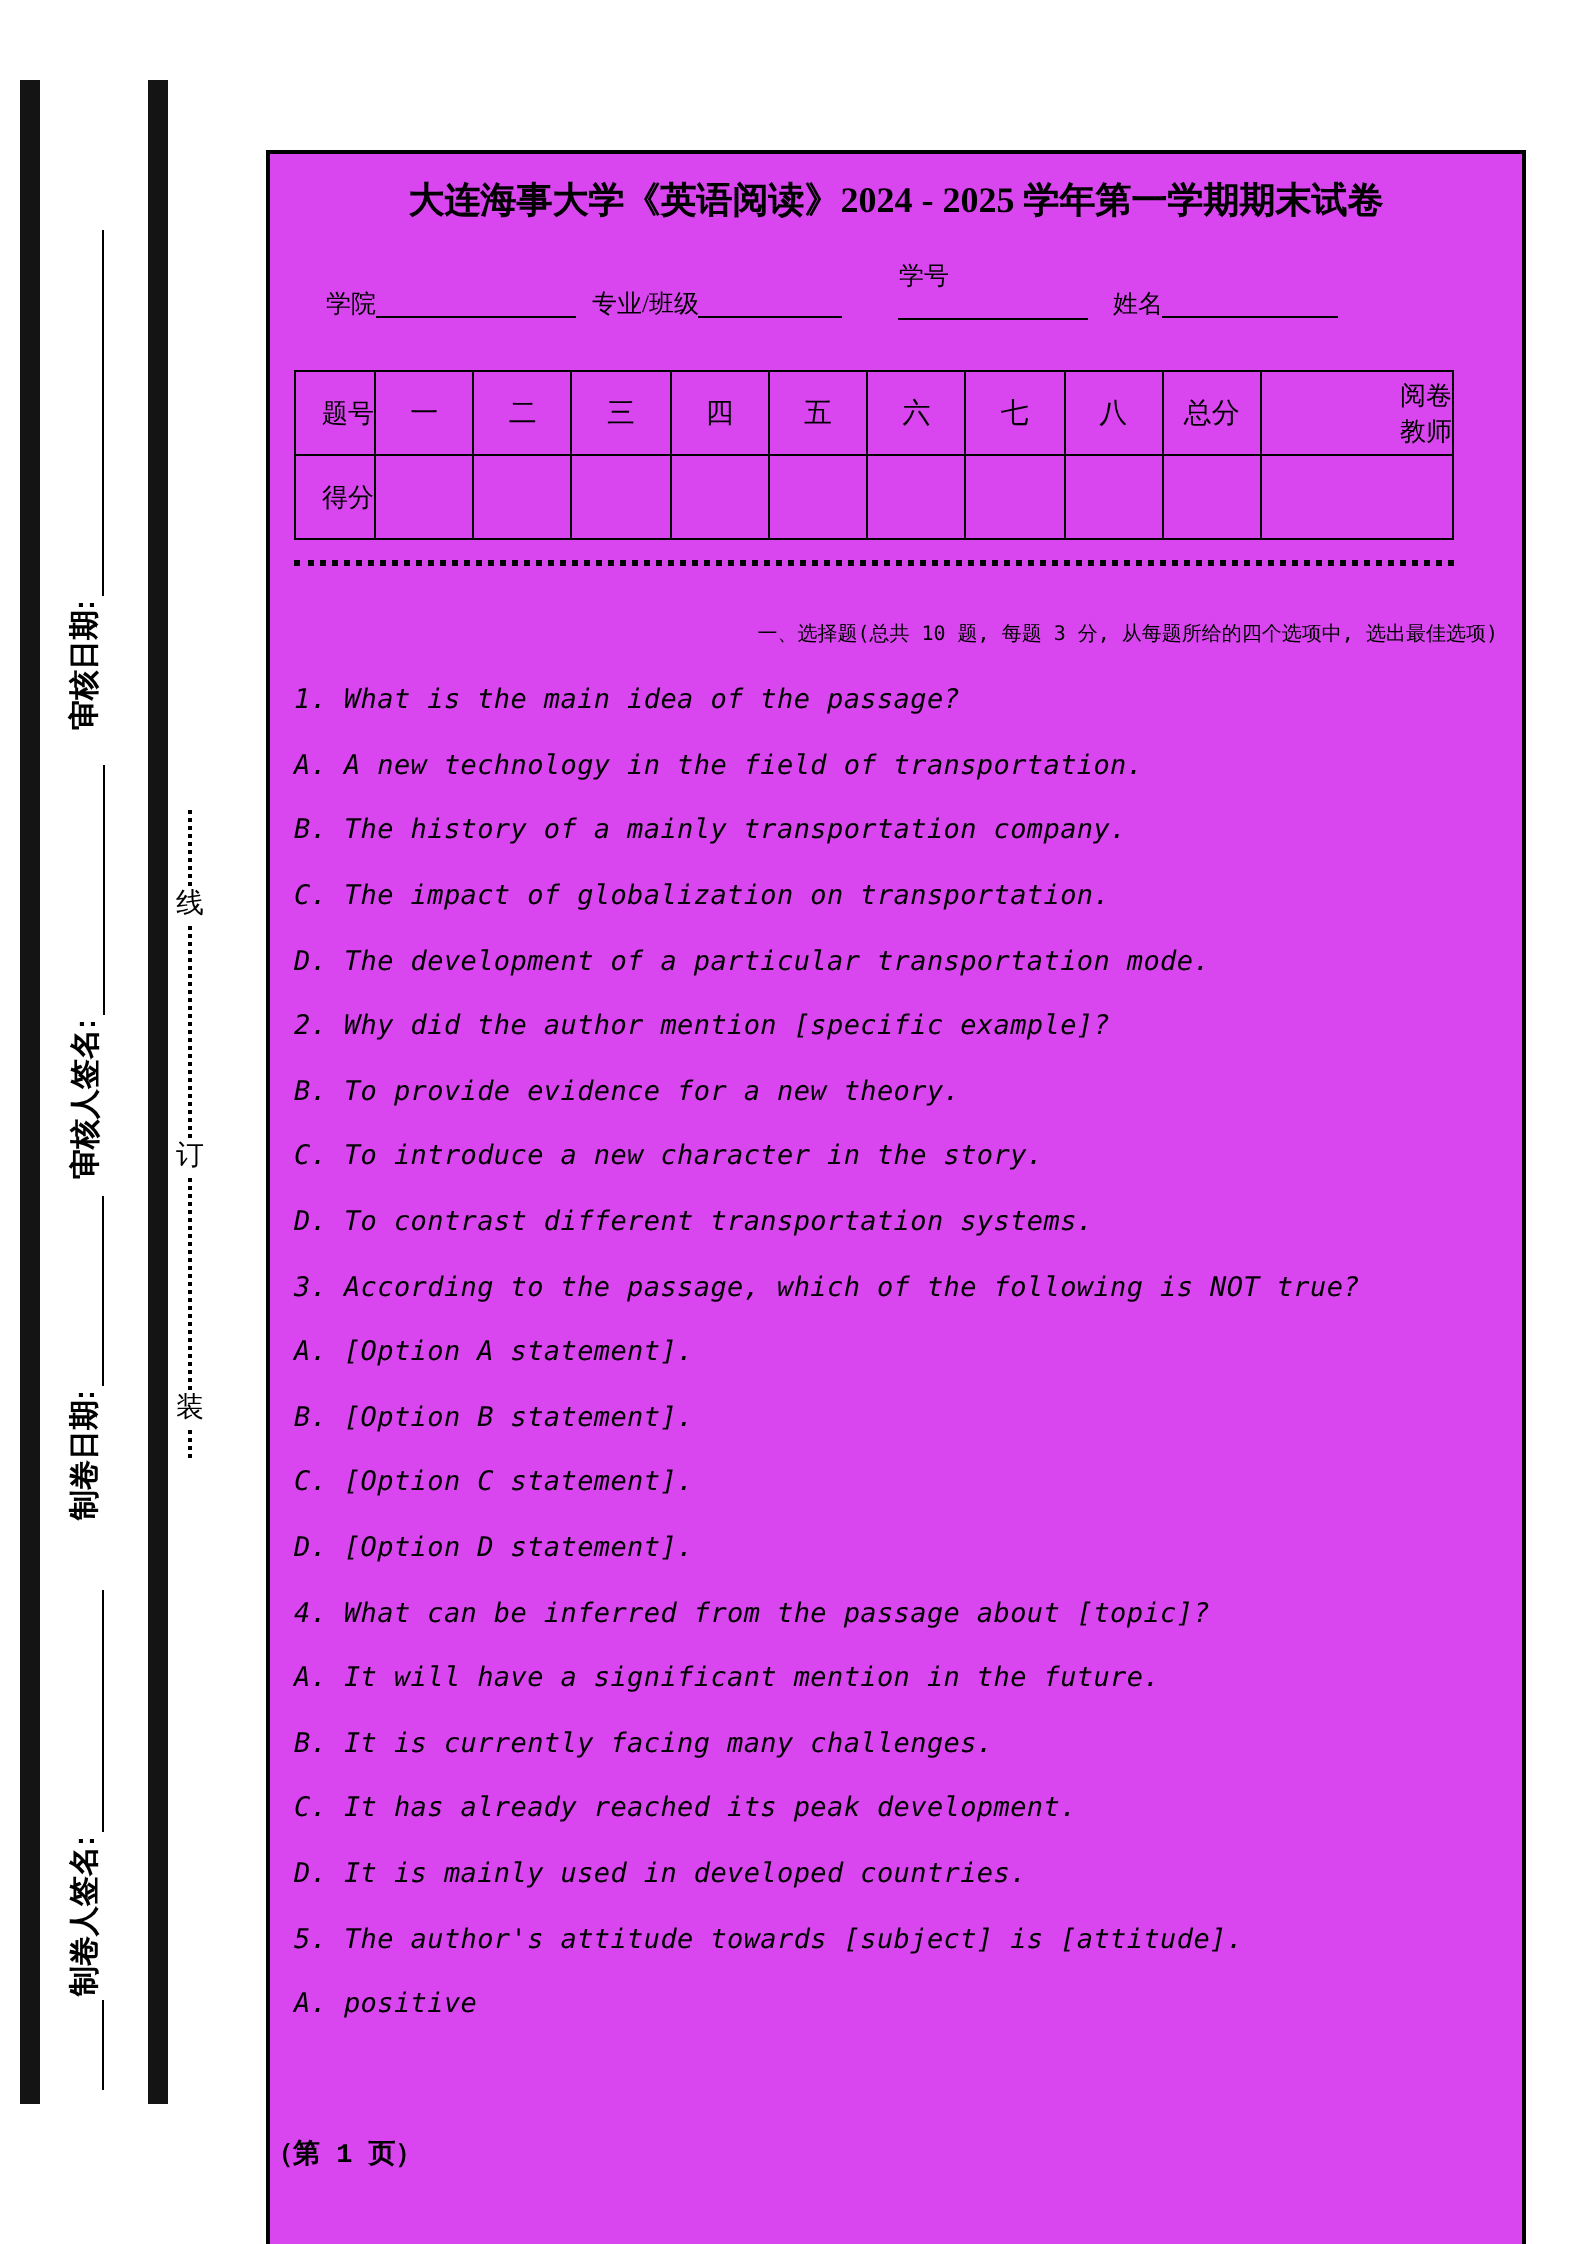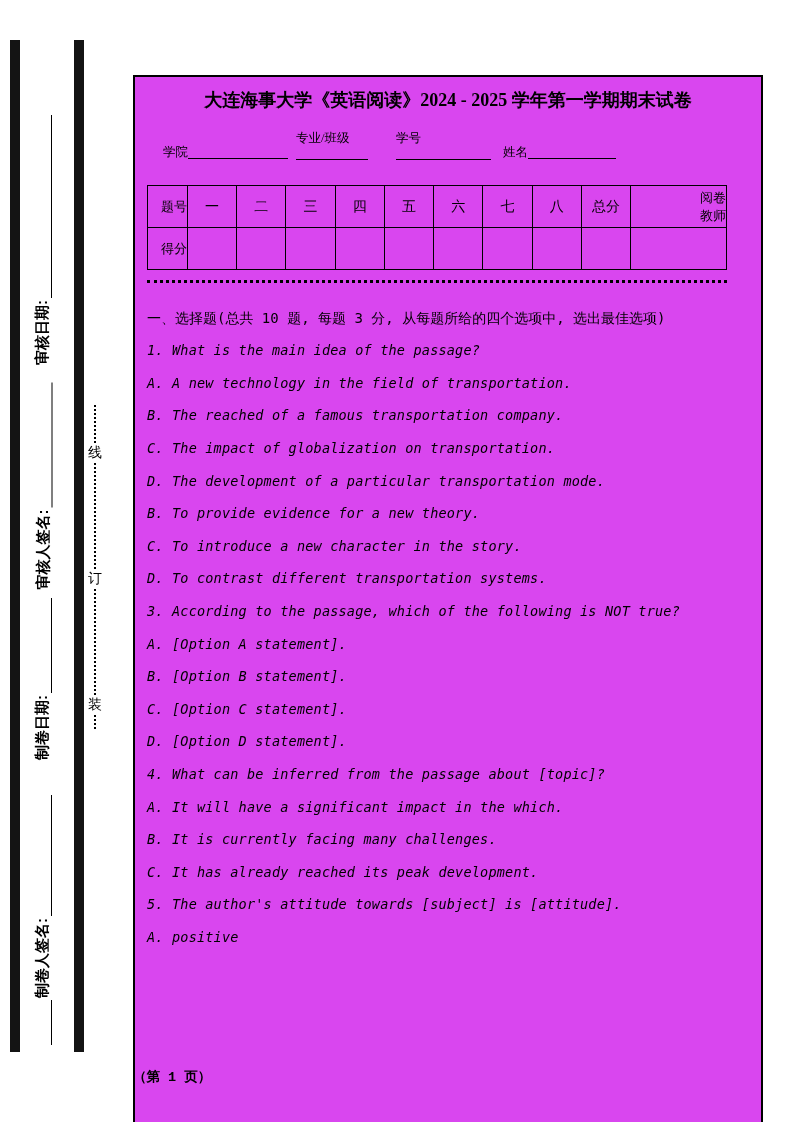--- a/index.html
+++ b/index.html
@@ -52,41 +52,42 @@
   .info-row {
     display:flex; align-items:flex-end;
     margin:20px 30px 0 28px; font-size:12.5px; line-height:15px;
   }
   .info-field { display:flex; align-items:flex-start; }
   .info-field .blank-line { display:inline-block; border-bottom:1px solid #000; height:14px; }
   .info-field:nth-child(1) .blank-line { width:100px; }
   .info-field:nth-child(2) .blank-line { width:72px; }
   .info-field:nth-child(3) .blank-line { width:95px; }
   .info-field:nth-child(4) .blank-line { width:88px; }
-  .info-field:nth-child(2) { margin-left:8px;flex-direction:column; }
+  .info-field:nth-child(2) { margin-left:8px; }
   .info-field:nth-child(3) { margin-left:28px;flex-direction:column; }
   .info-field:nth-child(4) { margin-left:12px; }
 
   table.score-table {
     border-collapse:collapse; table-layout:fixed;
     margin:25px 0 0 12px; width:580px;
   }
   table.score-table td {
     border:1px solid #000; height:42px;
     text-align:center; vertical-align:middle; font-size:14px;
   }
   table.score-table td.small  { width:40px; font-size:13px;text-align:right; }
   table.score-table td.grader { width:96px; font-size:13px; line-height:1.35;text-align:right; }
 
   .dotted-sep { margin:10px 34px 0 12px; border-top:3.5px dotted #000; height:0; }
 
   .section-heading {
     margin:26px 12px 0 12px; line-height:18px;
     font-family:"DejaVu Sans Mono","Liberation Mono",monospace;
-    font-size:14px;
+    font-size:10px;
+    text-align:right;
   }
   .questions {
     margin:7px 12px 0 12px;
     font-family:"DejaVu Sans Mono","Liberation Mono",monospace;
     font-size:13.5px;
   }
   .questions .line { height:32.6px; display:flex; align-items:center; letter-spacing:0.2px; white-space:nowrap;font-style:italic; }
 
   .footer {
     position:absolute; left:133px; top:1068px; width:630px;
@@ -183,35 +184,37 @@
         </tbody>
       </table>
 
     <div class="dotted-sep"></div>
 
     <div class="section-heading">一、选择题(总共 10 题, 每题 3 分, 从每题所给的四个选项中, 选出最佳选项)</div>
 
     <div class="questions">
         <div class="line">1. What is the main idea of the passage?</div>
         <div class="line">A. A new technology in the field of transportation.</div>
-        <div class="line">B. The reached of a famous transportation company.</div>
+        <div class="line">B. The history of a mainly transportation company.</div>
         <div class="line">C. The impact of globalization on transportation.</div>
         <div class="line">D. The development of a particular transportation mode.</div>
+        <div class="line">2. Why did the author mention [specific example]?</div>
         <div class="line">B. To provide evidence for a new theory.</div>
         <div class="line">C. To introduce a new character in the story.</div>
         <div class="line">D. To contrast different transportation systems.</div>
         <div class="line">3. According to the passage, which of the following is NOT true?</div>
         <div class="line">A. [Option A statement].</div>
         <div class="line">B. [Option B statement].</div>
         <div class="line">C. [Option C statement].</div>
         <div class="line">D. [Option D statement].</div>
         <div class="line">4. What can be inferred from the passage about [topic]?</div>
-        <div class="line">A. It will have a significant impact in the which.</div>
+        <div class="line">A. It will have a significant mention in the future.</div>
         <div class="line">B. It is currently facing many challenges.</div>
         <div class="line">C. It has already reached its peak development.</div>
+        <div class="line">D. It is mainly used in developed countries.</div>
         <div class="line">5. The author's attitude towards [subject] is [attitude].</div>
         <div class="line">A. positive</div>
       </div>
   </div>
 
   <div class="footer">（第 1 页）</div>
 
 </div>
 
 </body></html>

